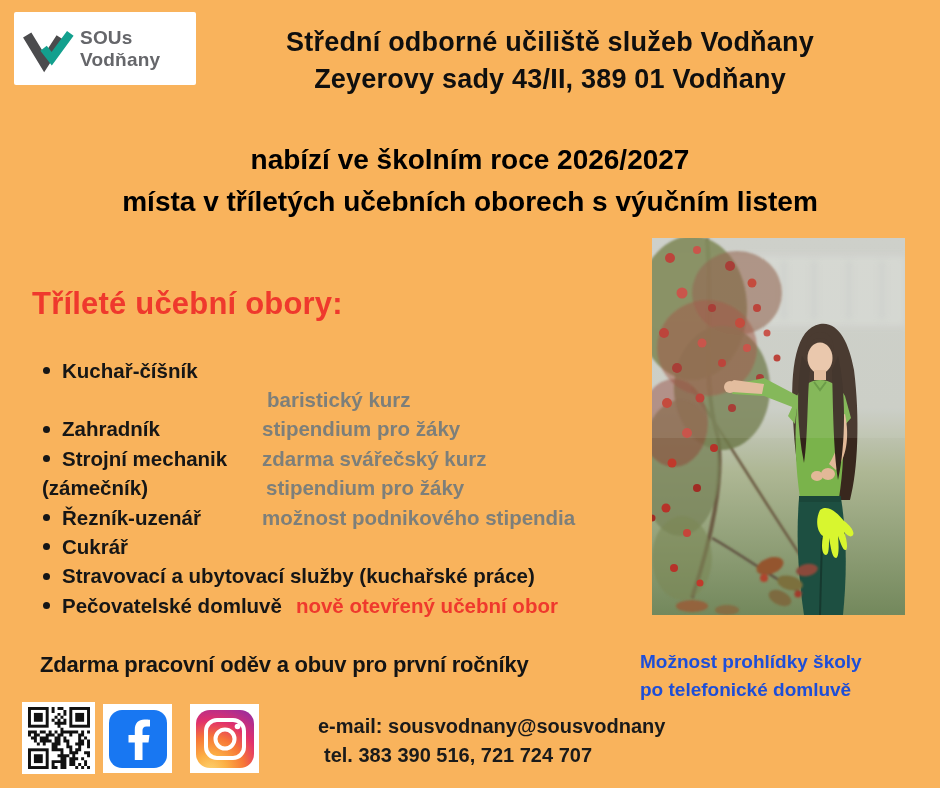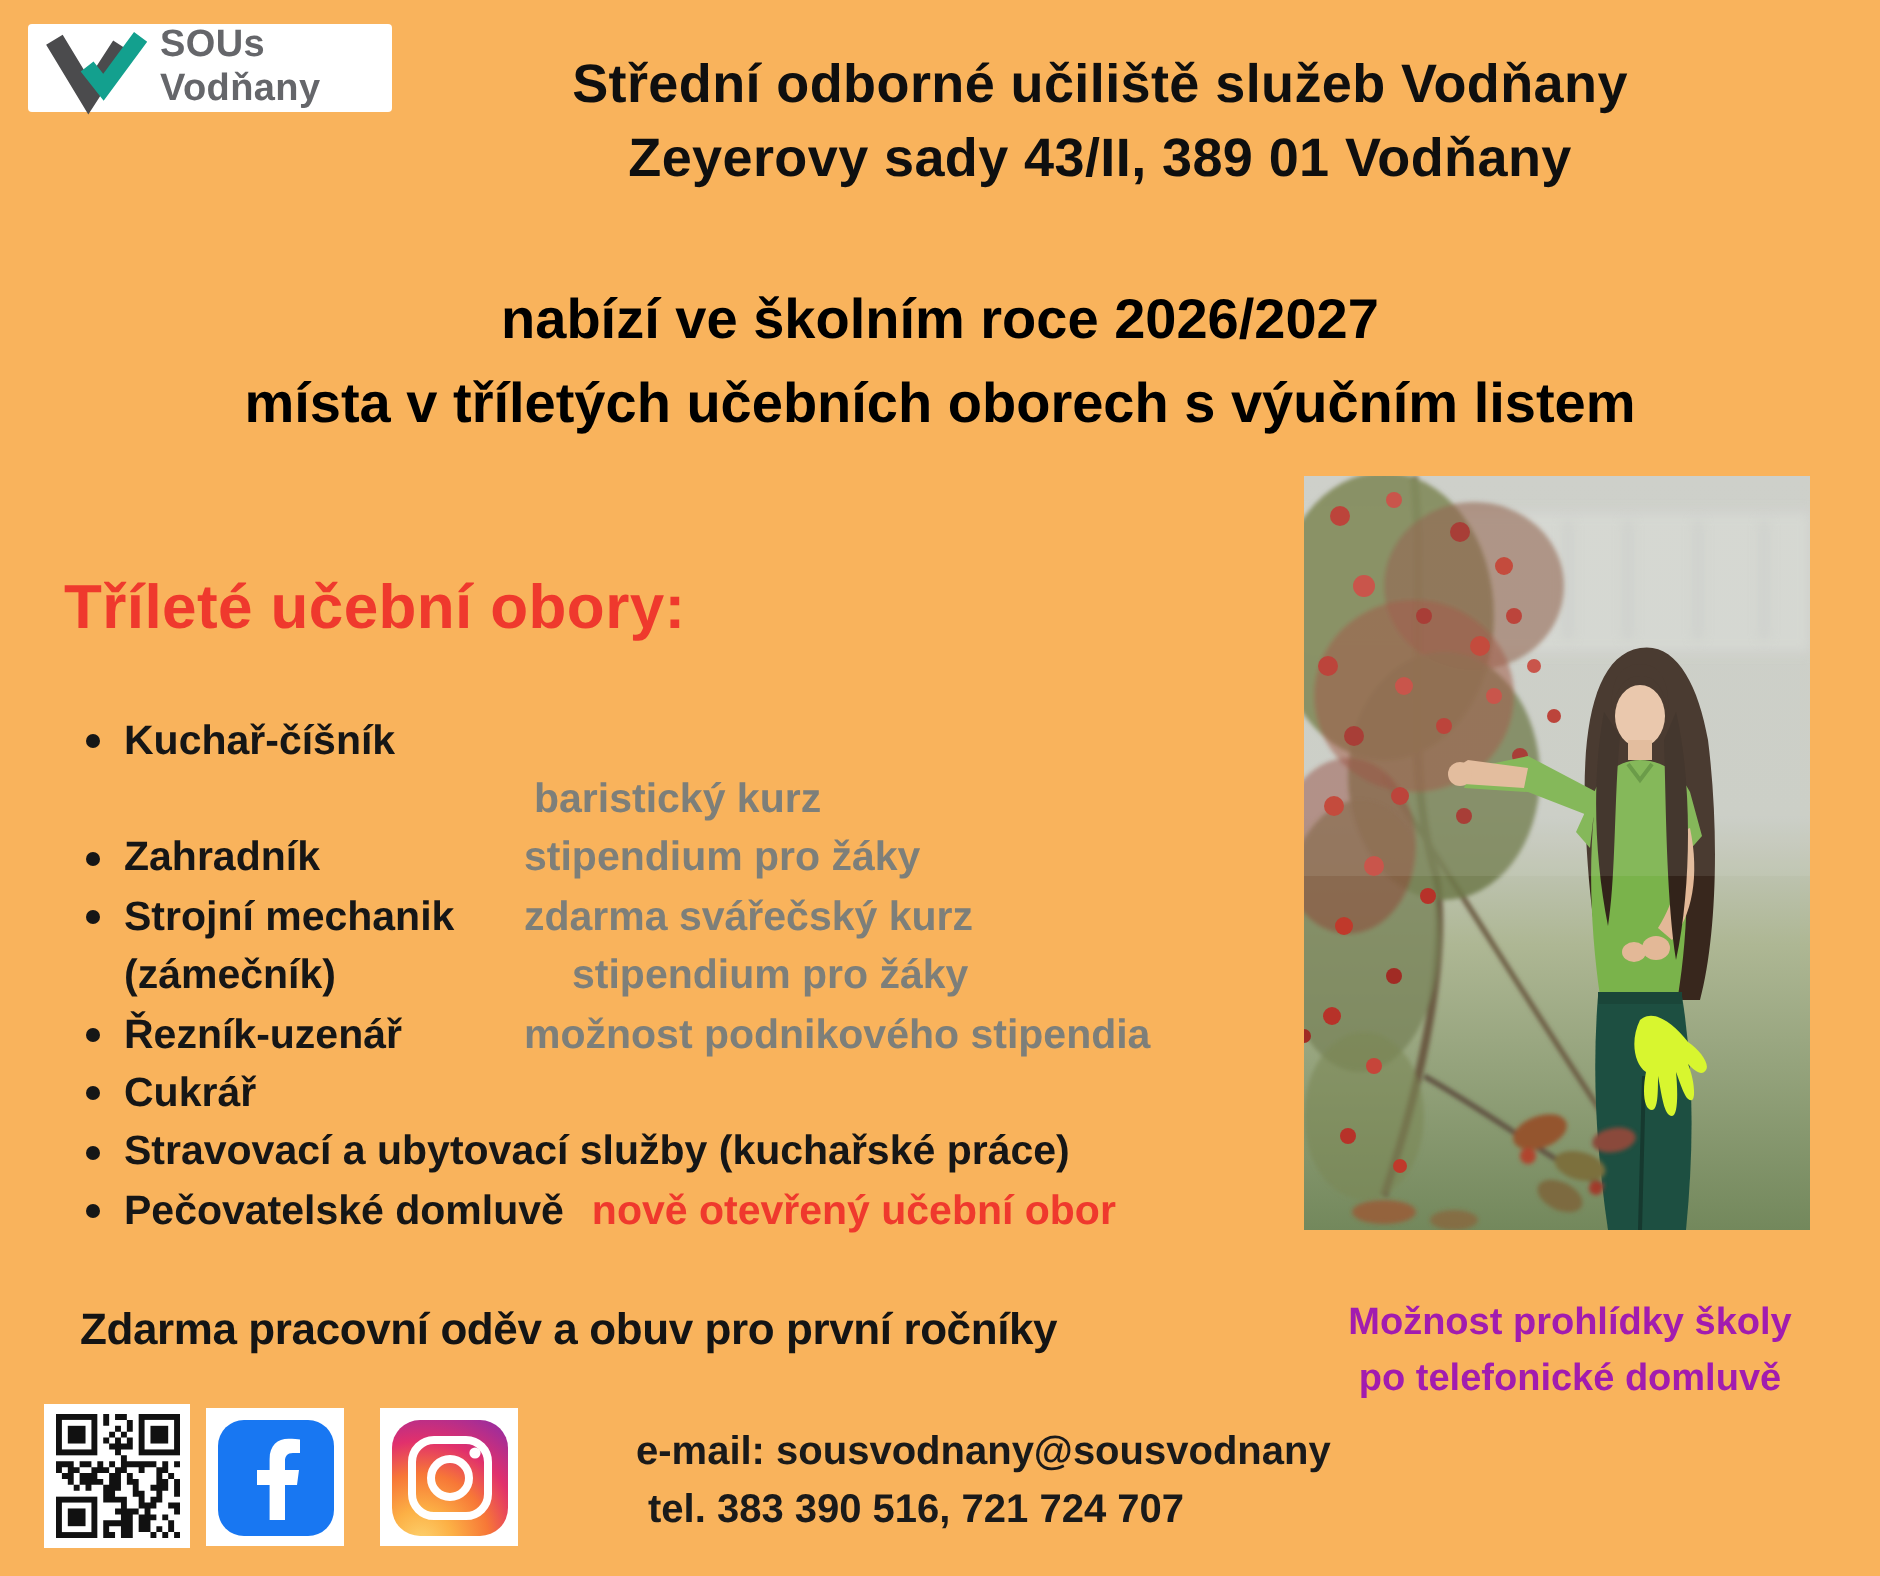--- a/index.html
+++ b/index.html
@@ -4,21 +4,21 @@
 <style>
   html,body { margin:0; padding:0; }
   body { font-family:"Liberation Sans", sans-serif; }
   .poster {
     position:relative; width:940px; height:788px;
     background:#f9b35c; overflow:hidden;
     -webkit-font-smoothing:antialiased;
   }
   
   .logo-tile {
-    position:absolute; left:14px; top:12px; width:182px; height:44px;
+    position:absolute; left:14px; top:12px; width:182px; height:73px;
     background:#ffffff; border-radius:2px;
     display:flex; align-items:center; gap:6px; padding-left:8px; box-sizing:border-box;
   }
   .logo-text { font-size:19px; font-weight:700; color:#65666a; letter-spacing:.2px; }
   
   .title {
     position:absolute; left:190px; top:24px; width:720px; text-align:center;
     font-size:27px; font-weight:800; line-height:37px; color:#0f0f0f; letter-spacing:.2px;
   }
   .intro {
@@ -29,34 +29,34 @@
     position:absolute; left:32px; top:286px;
     font-size:31px; font-weight:800; color:#ef392d; letter-spacing:.2px;
   }
   
   .program-list { position:absolute; left:38px; top:356px; width:600px; }
   .row { display:flex; align-items:center; height:29.4px; font-size:20.5px; font-weight:800; color:#161616; white-space:nowrap; }
   .dot { width:24px; position:relative; align-self:stretch; flex:0 0 24px; }
   .dot::after { content:""; position:absolute; left:5px; top:11px; width:7px; height:7px; border-radius:50%; background:#161616; }
   .dot.invisible::after { display:none; }
   .label.col { min-width:200px; }
-  .label.paren { min-width:224px; padding-left:4px;margin-left:20px; }
+  .label.paren { min-width:224px; padding-left:4px; }
   .note { color:#7d7f7a; }
   .note.pad { margin-left:5px; }
   .note.red { color:#ef392d; margin-left:14px; }
   
   .photo { position:absolute; left:652px; top:238px; width:253px; height:377px; overflow:hidden; }
   
   .workwear {
     position:absolute; left:40px; top:652px;
     font-size:22px; font-weight:700; color:#141414; letter-spacing:-.2px;
   }
   .visit {
-    position:absolute; left:640px; top:648px; width:290px; text-align:center;
-    font-size:19px; font-weight:700; color:#a21caf; line-height:28px;
+    position:absolute; left:640px; top:648px; width:290px; text-align:left;
+    font-size:19px; font-weight:700; color:#1d4ed8; line-height:28px;
   }
   .contact {
     position:absolute; left:318px; top:712px;
     font-size:20px; font-weight:700; color:#1a1a1a; line-height:29px;
   }
   .contact .tel { padding-left:6px; }
   
   .qr-tile { position:absolute; left:22px; top:702px; width:73px; height:72px; background:#fff; display:flex; align-items:center; justify-content:center; }
   .fb-tile { position:absolute; left:103px; top:704px; width:69px; height:69px; background:#fff; display:flex; align-items:center; justify-content:center; }
   .ig-tile { position:absolute; left:190px; top:704px; width:69px; height:69px; background:#fff; display:flex; align-items:center; justify-content:center; }

